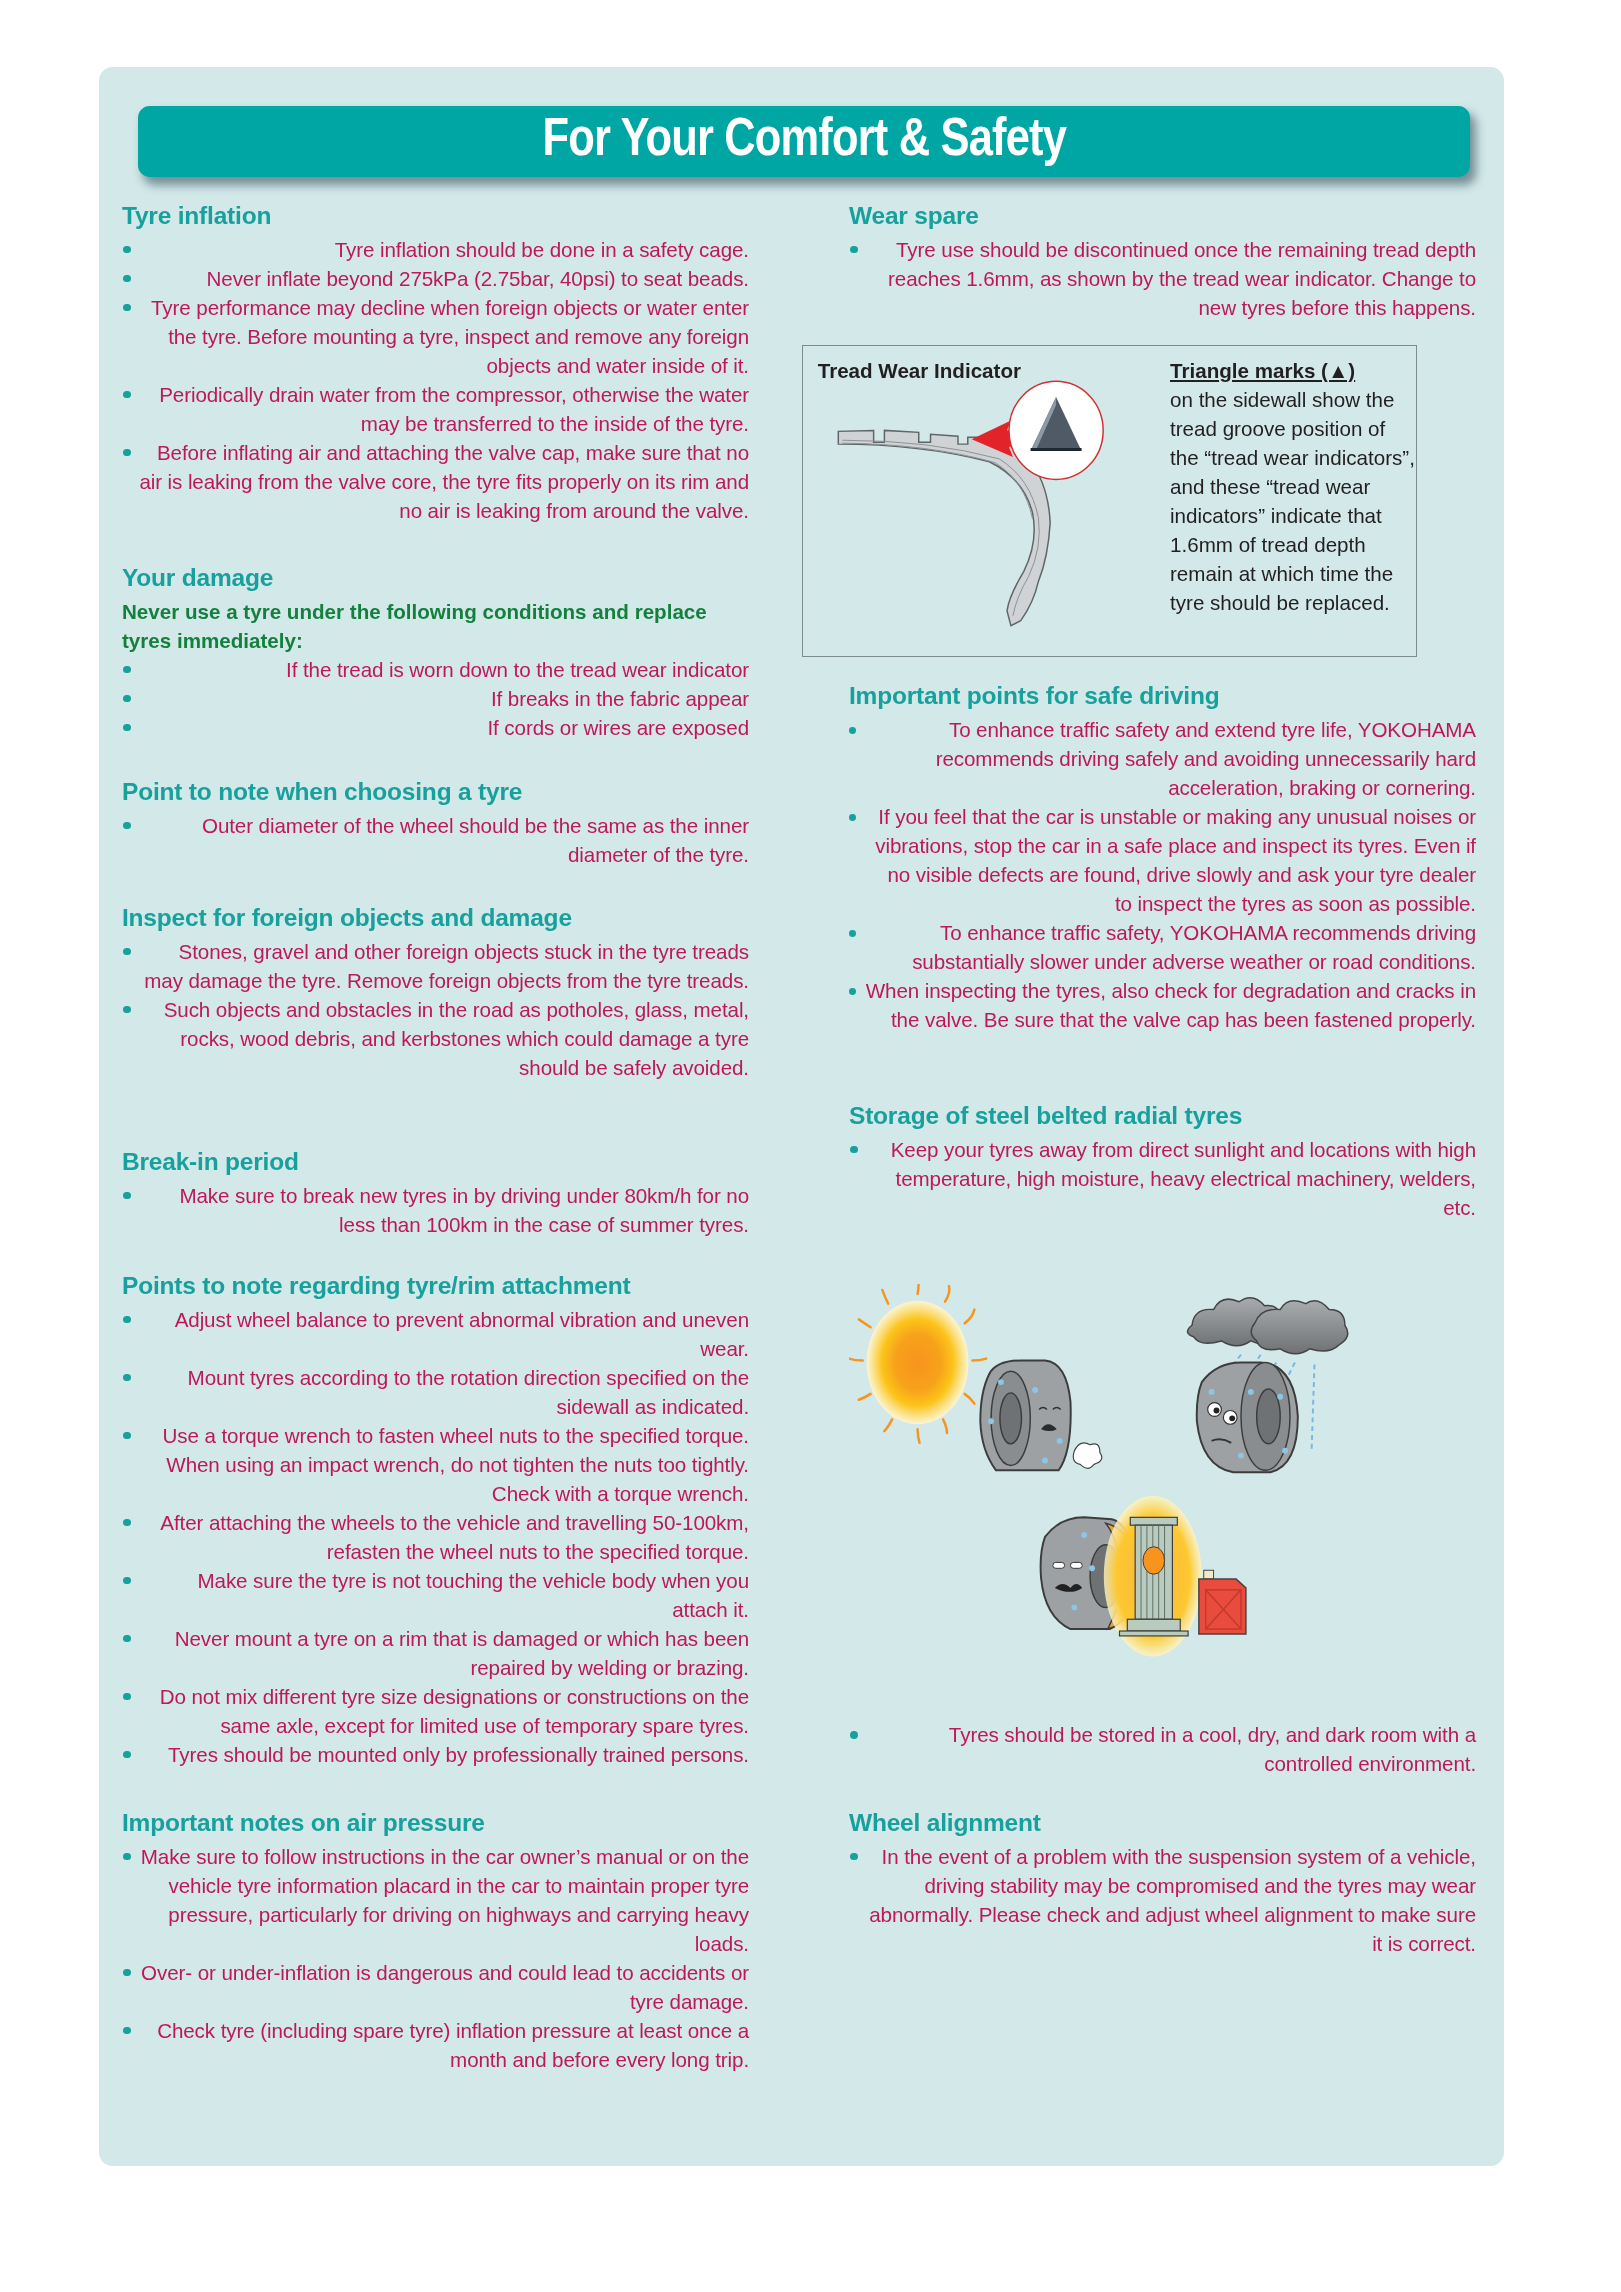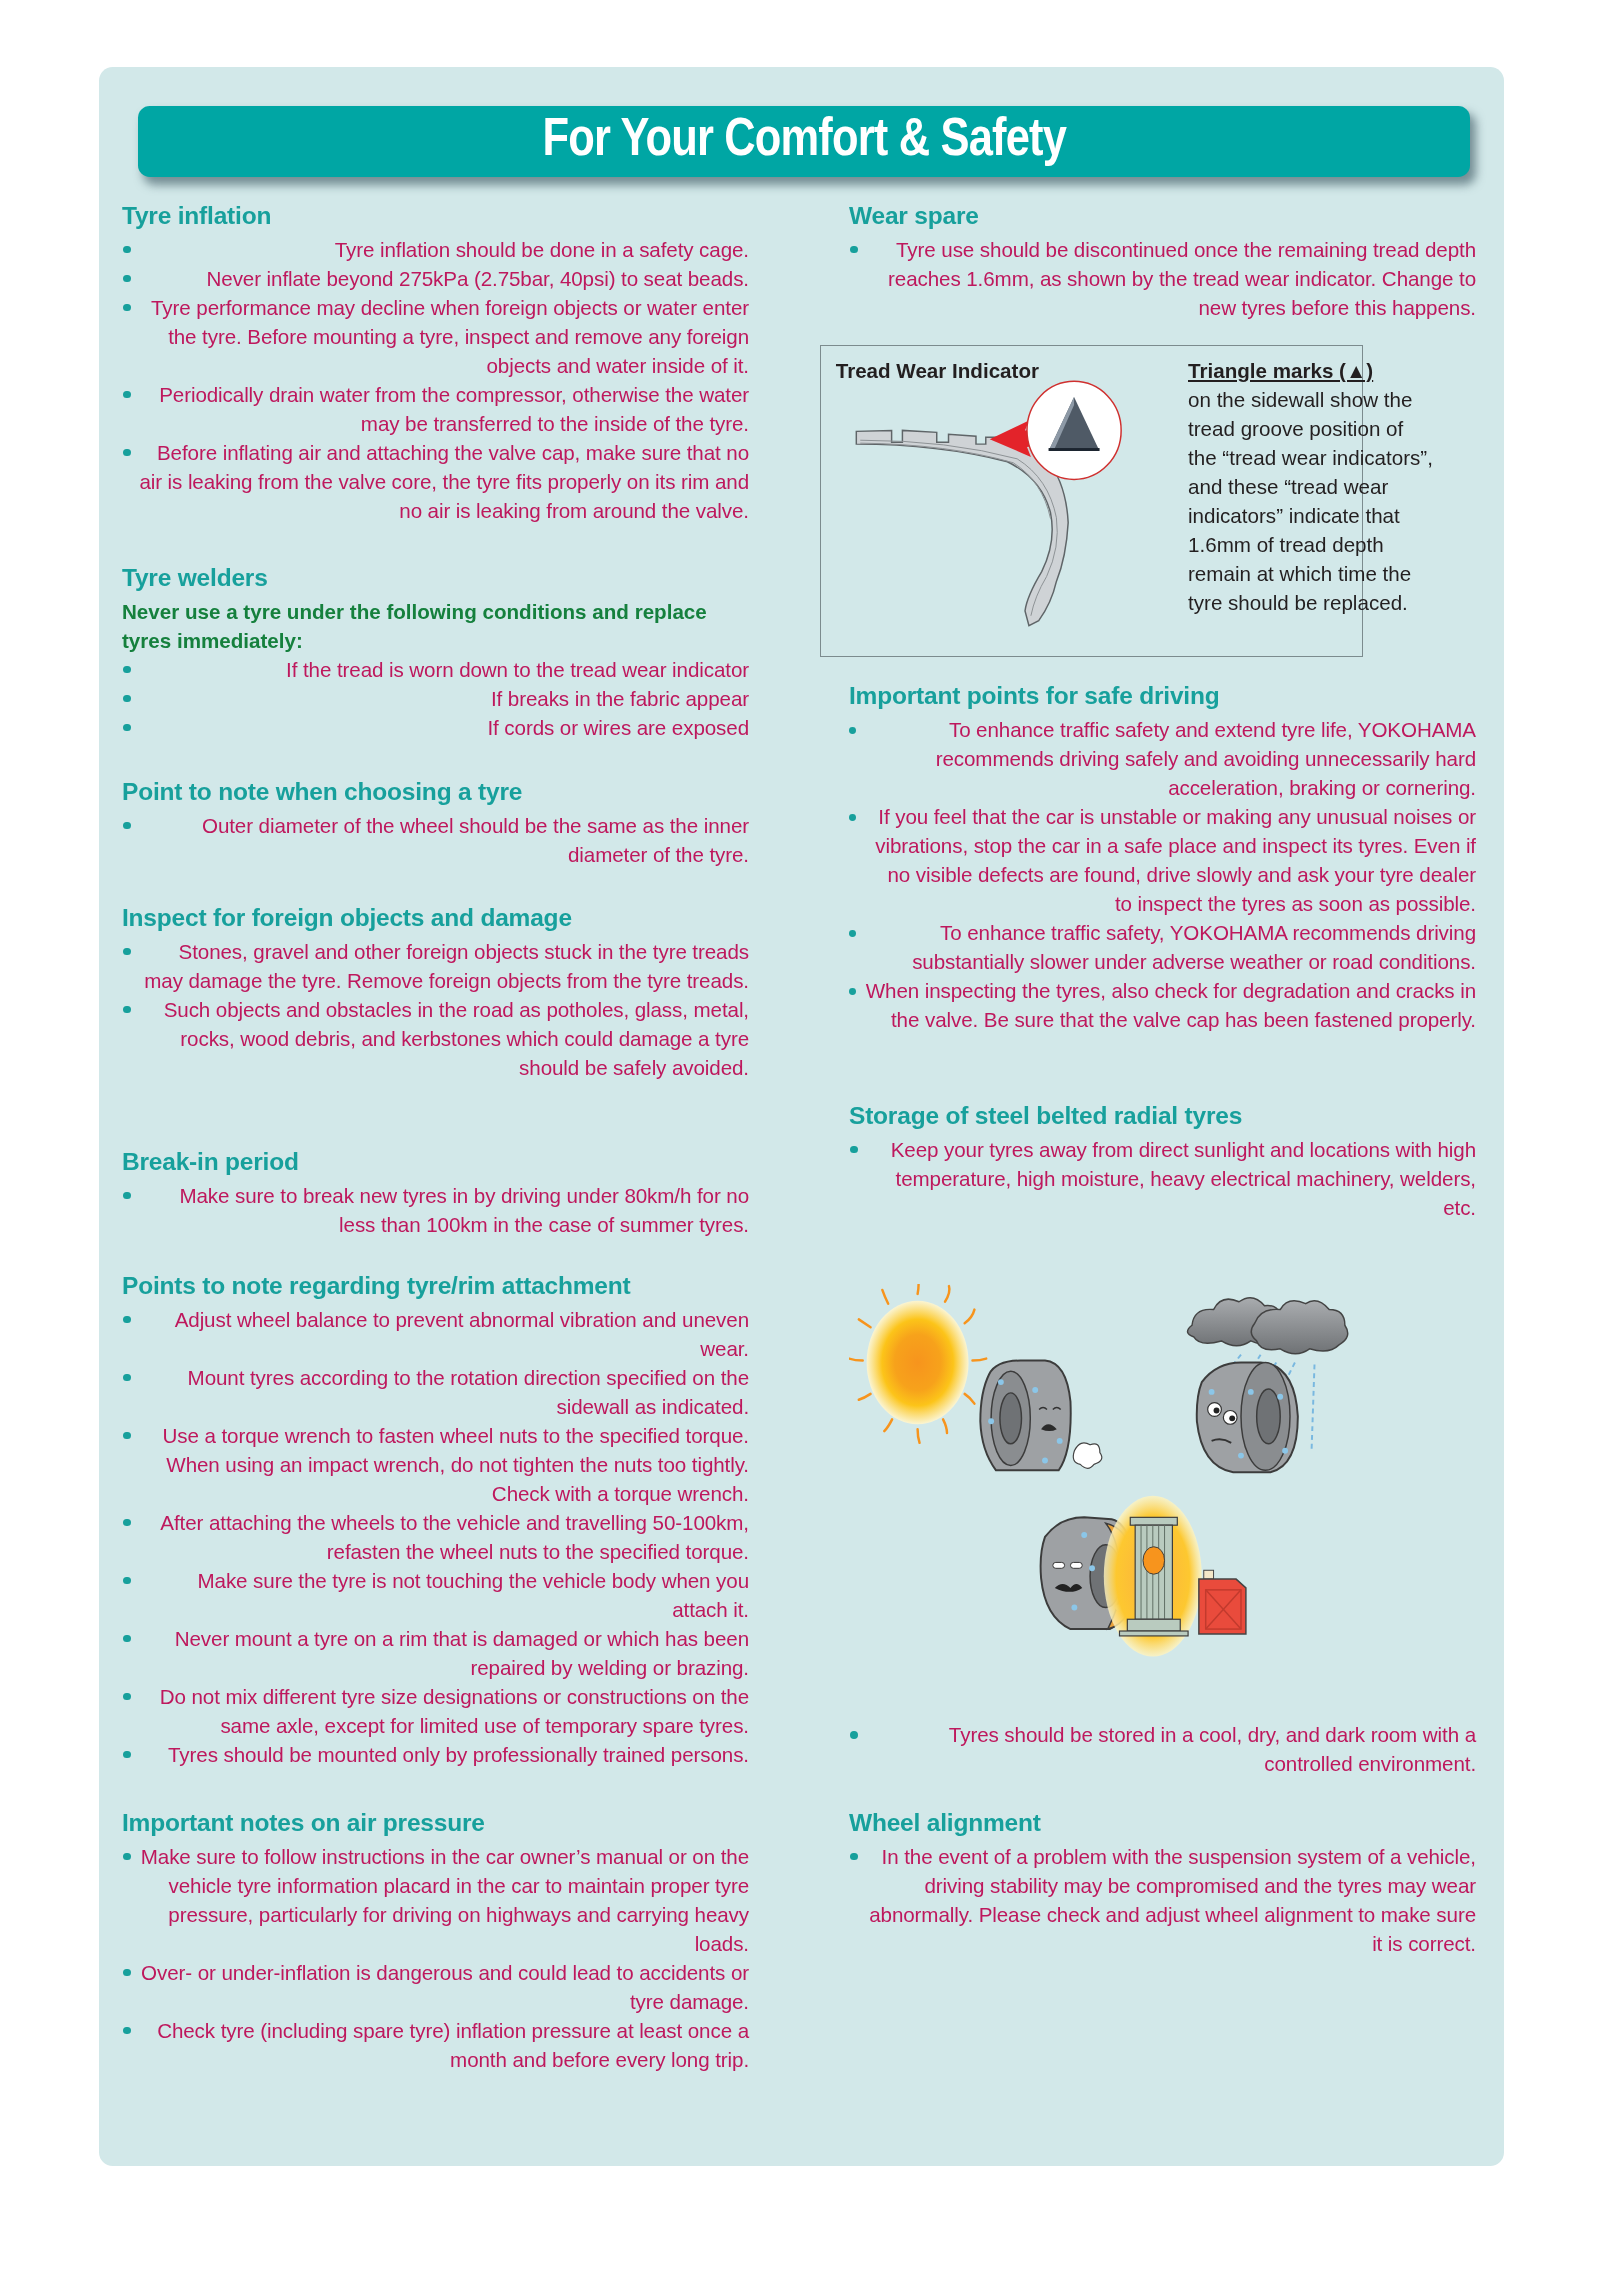--- a/index.html
+++ b/index.html
@@ -21,21 +21,21 @@
   .section ul { list-style: none; margin: 0; padding: 0; }
   .section li { position: relative; padding-left: 16.7px; font-size: 20.6px; line-height: 29px;
                 color: #be185d; letter-spacing: -0.1px; text-align: right; }
   .section li .dot { position: absolute; left: 1px; top: 10.8px; width: 7.8px; height: 7.8px;
                      border-radius: 50%; background: #17a09c; }
   .section.tight li { padding-left: 16.7px; }
   .section.tight li .dot { width: 6.9px; height: 6.9px; left: 0; top: 11.8px; }
   .col-left { left: 122px; width: 627px; }
   .col-right { left: 849px; width: 627px; }
 
-  .tread-box { position: absolute; left: 820px; top: 345px; width: 543px; height: 312px;
+  .tread-box { position: absolute; left: 802px; top: 345px; width: 615px; height: 312px;
                border: 1.5px solid #7c8b8e; box-sizing: border-box; }
   .tread-box .tb-title { position: absolute; left: 14.7px; top: 9.8px; font-weight: bold;
                          font-size: 20.6px; line-height: 29px; color: #231f20; }
   .tread-box .tb-text { position: absolute; left: 367px; top: 9.8px; width: 245px;
                         font-size: 20.6px; line-height: 29px; color: #231f20; }
   .tread-box .tb-text .tb-head { font-weight: bold; display: block; text-decoration: underline; }
   .tread-box svg { position: absolute; left: 0; top: 0; }
 
   .illustration { position: absolute; left: 849px; top: 1284px; width: 637px; height: 402px; }
 </style>
@@ -53,21 +53,21 @@
   <ul>
       <li><span class="dot"></span><span>Tyre inflation should be done in a safety cage.</span></li>
       <li><span class="dot"></span><span>Never inflate beyond 275kPa (2.75bar, 40psi) to seat beads.</span></li>
       <li><span class="dot"></span><span>Tyre performance may decline when foreign objects or water enter the tyre. Before mounting a tyre, inspect and remove any foreign objects and water inside of it.</span></li>
       <li><span class="dot"></span><span>Periodically drain water from the compressor, otherwise the water may be transferred to the inside of the tyre.</span></li>
       <li><span class="dot"></span><span>Before inflating air and attaching the valve cap, make sure that no air is leaking from the valve core, the tyre fits properly on its rim and no air is leaking from around the valve.</span></li>
     </ul>
 </div>
 
 <div class="section col-left" style="top:562px">
-  <h2>Tyre welders</h2>
+  <h2>Your damage</h2>
   <p class="lead">Never use a tyre under the following conditions and replace tyres immediately:</p>
   <ul>
       <li><span class="dot"></span><span>If the tread is worn down to the tread wear indicator</span></li>
       <li><span class="dot"></span><span>If breaks in the fabric appear</span></li>
       <li><span class="dot"></span><span>If cords or wires are exposed</span></li>
     </ul>
 </div>
 
 <div class="section col-left" style="top:776px">
   <h2>Point to note when choosing a tyre</h2>

